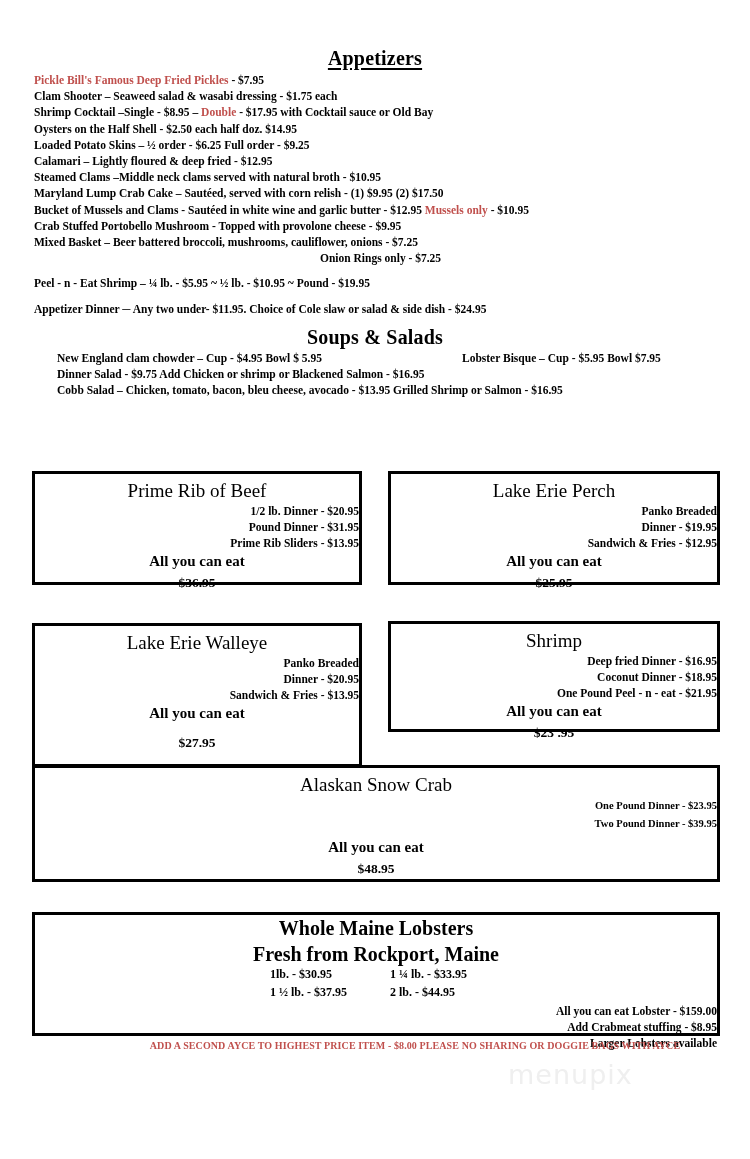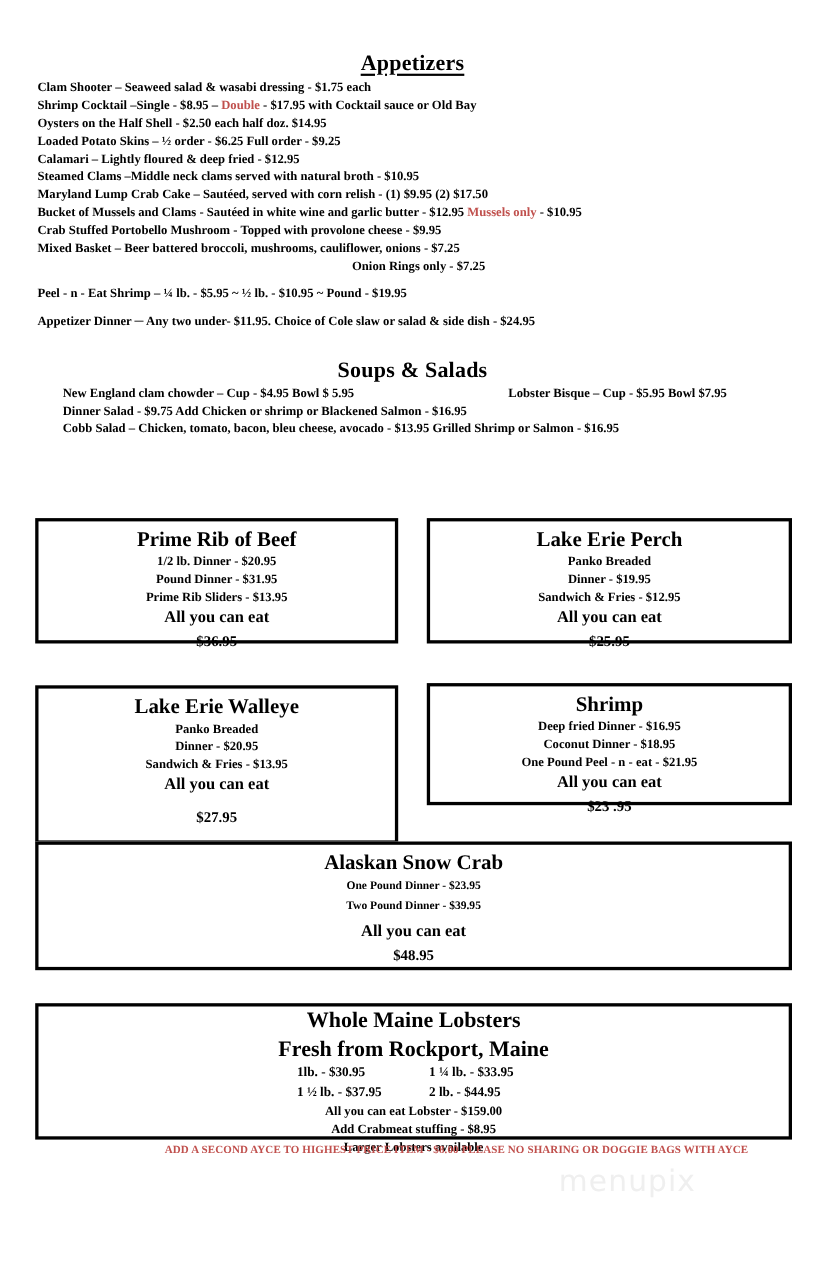--- a/index.html
+++ b/index.html
@@ -78,29 +78,30 @@
 
   
   .box {
     position: absolute;
     border: 3px solid #000000;
     background: #ffffff;
     box-sizing: border-box;
     text-align: center;
   }
   .box-title {
-    font-weight: bold;
+    font-weight: normal;
     font-size: 19px;
     line-height: 24px;
     margin-top: 5px;
   }
   .box-line {
     font-weight: bold;
     font-size: 11.5px;
     line-height: 16px;
+    text-align: right;
   }
   .box-line.small {
     font-size: 10.5px;
     line-height: 18px;
   }
   .box-ayce {
     font-weight: bold;
     font-size: 15px;
     line-height: 21px;
   }
@@ -160,20 +161,23 @@
 </style>
 </head>
 <body>
 
 <div class="page">
 
   <div class="section-title underlined" style="position:absolute;left:0;top:47px;width:750px;">Appetizers</div>
 
   <div class="appetizers">
     <div class="menu-line">
+      <span class="red">Pickle Bill's Famous Deep Fried Pickles</span><span> - $7.95</span>
+    </div>
+    <div class="menu-line">
       <span>Clam Shooter – Seaweed salad &amp; wasabi dressing - $1.75 each</span>
     </div>
     <div class="menu-line">
       <span>Shrimp Cocktail –Single - $8.95 – </span><span class="red">Double</span><span> - $17.95 with Cocktail sauce or Old Bay</span>
     </div>
     <div class="menu-line">
       <span>Oysters on the Half Shell - $2.50 each    half doz. $14.95</span>
     </div>
     <div class="menu-line">
       <span>Loaded Potato Skins – ½ order - $6.25   Full order - $9.25</span>

